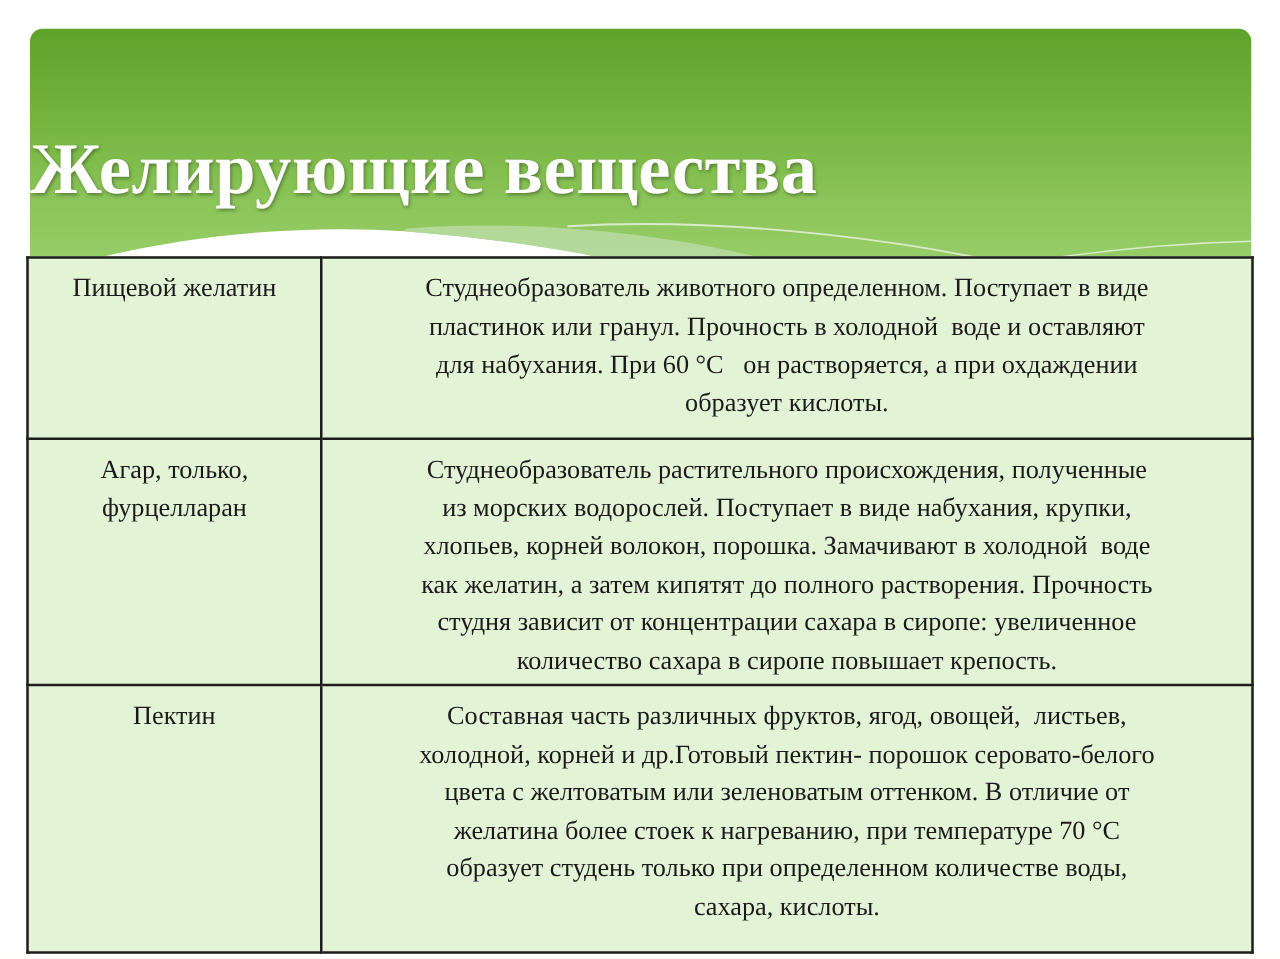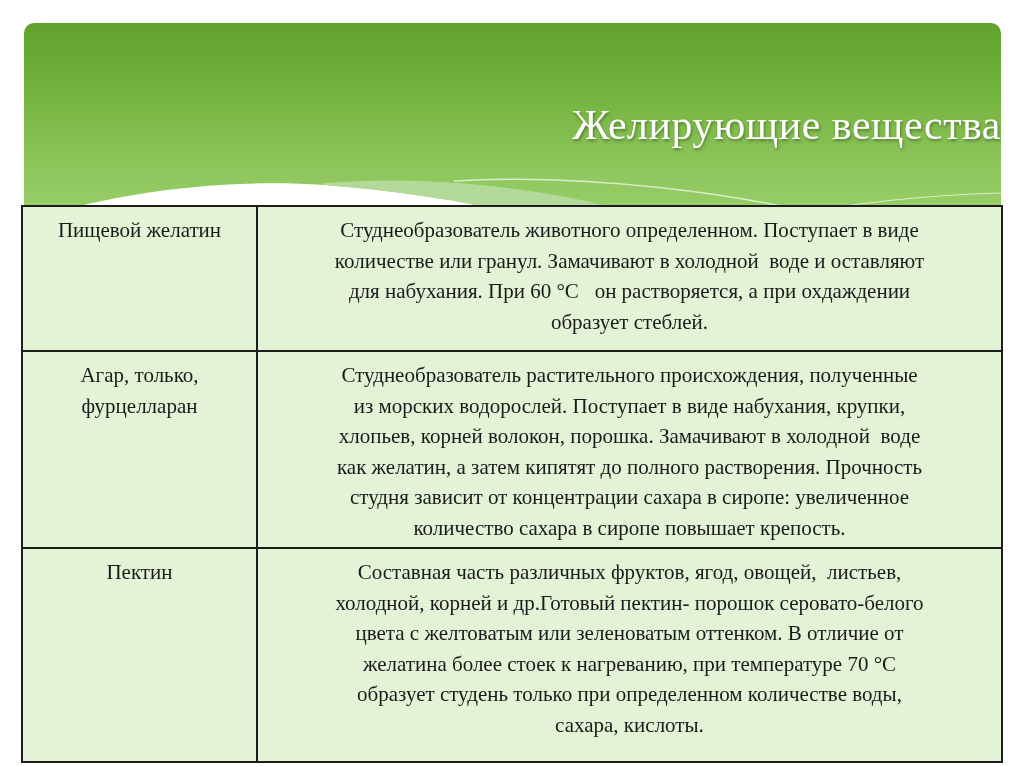--- a/index.html
+++ b/index.html
@@ -8,22 +8,22 @@
     font-family:"Liberation Serif","DejaVu Serif",serif;
   }
   .header {
     position:absolute; left:24px; top:23px; width:977px; height:200px;
     border-radius:10px 10px 0 0;
     background:linear-gradient(to bottom,#5fa22a 0%,#74b33e 35%,#8cc55a 70%,#9bd06c 100%);
     overflow:hidden;
   }
   .header svg { position:absolute; left:0; top:0; }
   .title {
-    position:absolute; left:0; right:0; top:78px; text-align:right;
-    color:#ffffff; font-weight:normal; font-size:42px; letter-spacing:0.5px;
+    position:absolute; left:0; right:0; top:78px; text-align:left;
+    color:#ffffff; font-weight:bold; font-size:58px; letter-spacing:0.5px;
     text-shadow:1px 2px 3px rgba(0,0,0,0.35);
     font-family:"Liberation Serif","DejaVu Serif",serif;
   }
   table.main {
     position:absolute; left:21px; top:205px; width:982px; height:554px;
     border-collapse:collapse; background:#e3f3d6;
   }
   table.main td {
     border:2px solid #1d1d1d; vertical-align:top; text-align:center;
     font-size:21px; line-height:30.5px; color:#1a1a1a; padding:8px 6px 4px 6px;
@@ -48,23 +48,23 @@
 </div>
 
 <table class="main">
   <tbody>
       <tr class="r1">
     <td class="name">
       <span class="line">Пищевой желатин</span>
     </td>
     <td>
       <span class="line">Студнеобразователь животного определенном. Поступает в виде</span>
-      <span class="line">количестве или гранул. Замачивают в холодной  воде и оставляют</span>
+      <span class="line">пластинок или гранул. Прочность в холодной  воде и оставляют</span>
       <span class="line">для набухания. При 60 °С   он растворяется, а при охдаждении</span>
-      <span class="line">образует стеблей.</span>
+      <span class="line">образует кислоты.</span>
     </td>
   </tr>
   <tr class="r2">
     <td class="name">
       <span class="line">Агар, только,</span>
       <span class="line">фурцелларан</span>
     </td>
     <td>
       <span class="line">Студнеобразователь растительного происхождения, полученные</span>
       <span class="line">из морских водорослей. Поступает в виде набухания, крупки,</span>

